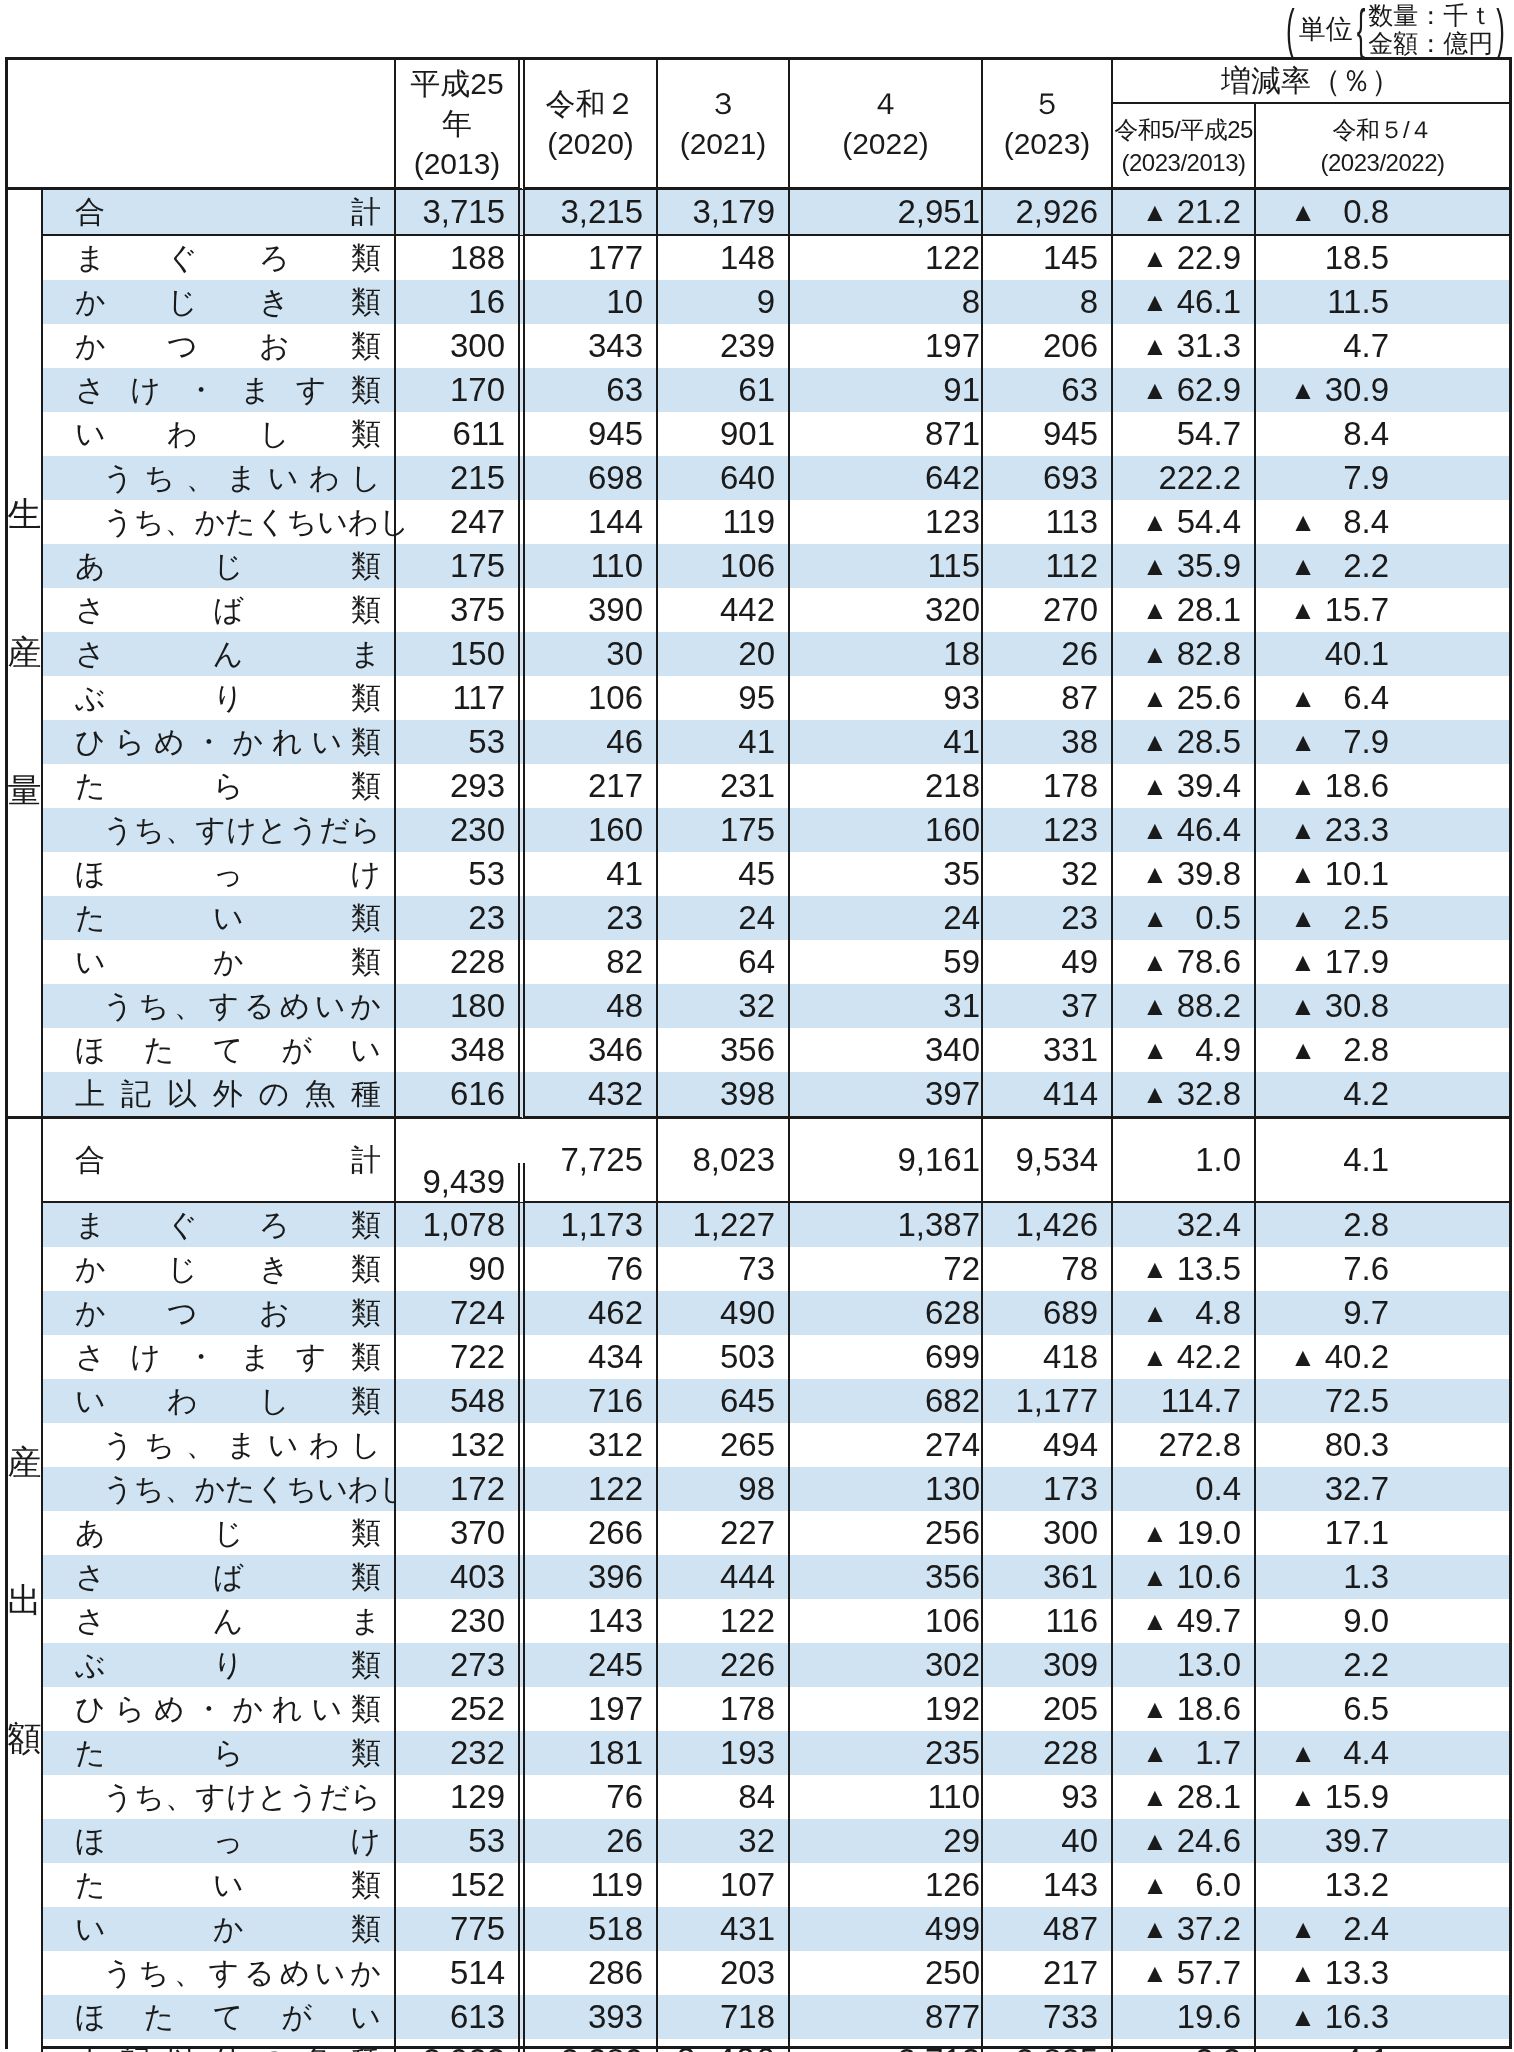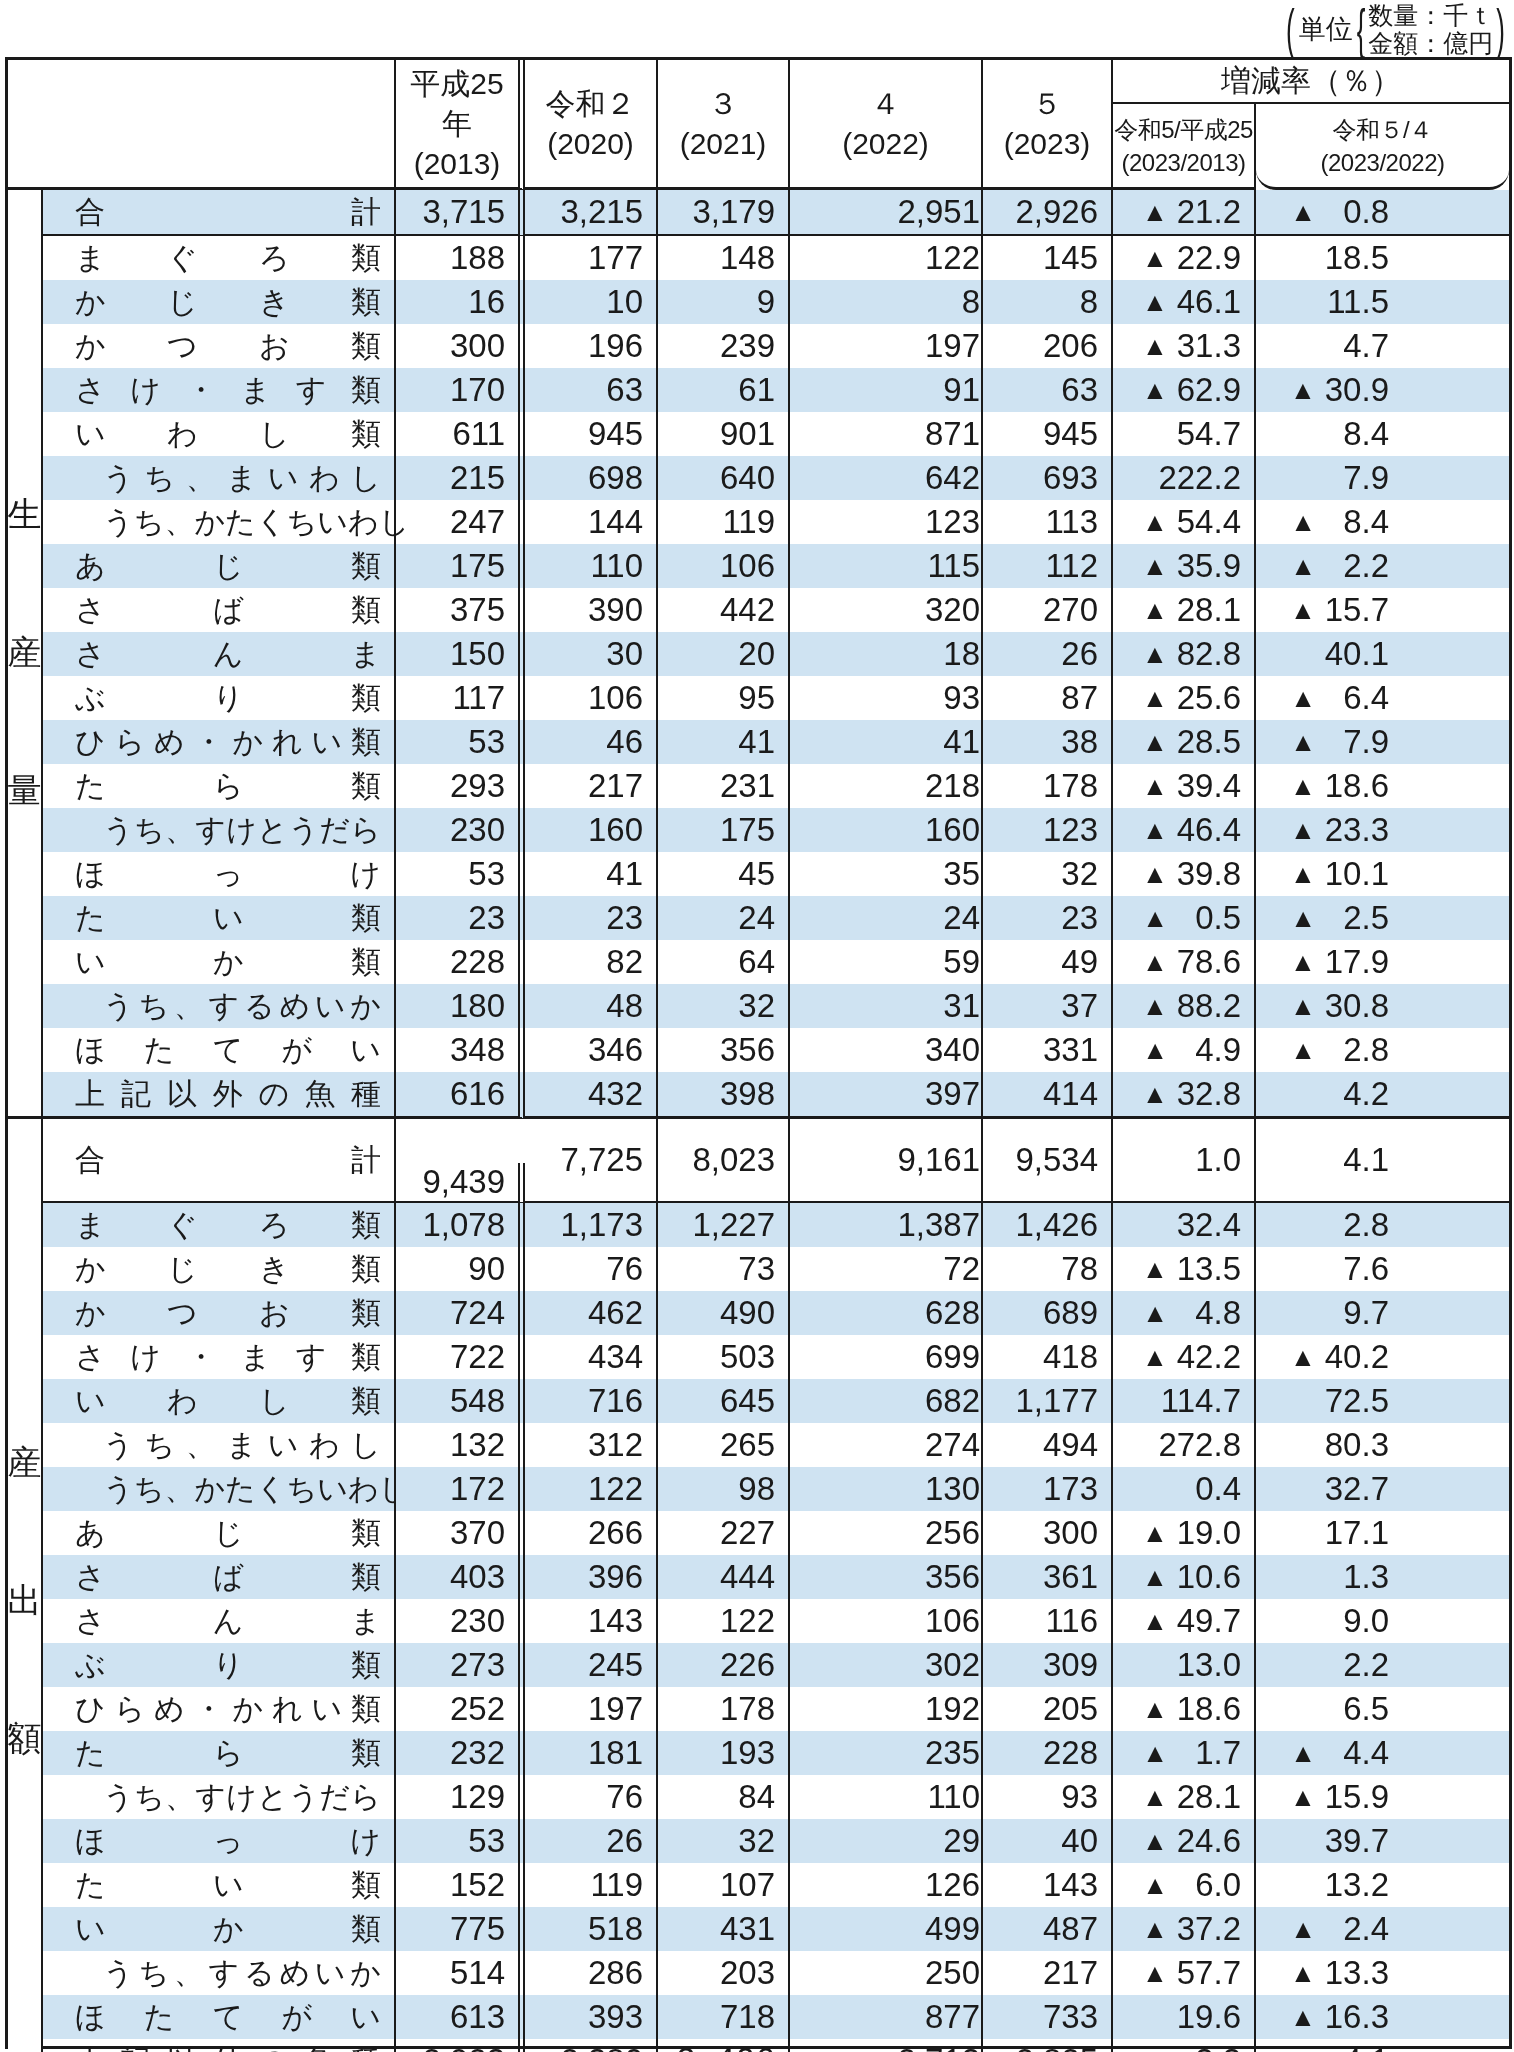--- a/index.html
+++ b/index.html
@@ -21,21 +21,21 @@
 
   
   .corner{grid-area:1/1/3/3;border-bottom:3px solid #1a1a1a;}
   .yearh{grid-row:1/3;flex-direction:column;justify-content:center;text-align:center;
          border-bottom:3px solid #1a1a1a;font-size:30px;line-height:40px;}
   .rgroup{grid-area:1/8/2/10;justify-content:center;border-right:none;
           border-bottom:2px solid #1a1a1a;font-size:30px;}
   .rsub{grid-row:2;flex-direction:column;justify-content:center;text-align:center;
         border-bottom:3px solid #1a1a1a;font-size:24px;line-height:33px;white-space:nowrap;letter-spacing:-0.5px;}
   .rsub.r0{grid-column:8;}
-  .rsub.r1{grid-column:9;border-right:none;border-radius:20px;}
+  .rsub.r1{grid-column:9;border-right:none;}
 
   
   .glabel{grid-column:1;flex-direction:column;justify-content:center;align-items:center;
           gap:92px;font-size:34px;background:#fff;}
 
   
   .name{display:block;font-size:30px;line-height:44px;padding:0 13px 0 32px;
         text-align:justify;text-align-last:justify;text-justify:inter-character;white-space:nowrap;}
   .indent{padding-left:60px;}
   .val{justify-content:flex-end;font-size:33px;padding-right:13px;}
@@ -150,21 +150,21 @@
         <span class="tri">▲</span>
         <span class="rv">46.1</span>
       </div>
       <div class="cell rate rate1 blue" style="grid-area: 5 / 9;">
         <span class="rv">11.5</span>
       </div>
       <div class="cell" style="grid-area: 6 / 2;">
         <div class="name" style="width: 100%;">かつお類</div>
       </div>
       <div class="cell val col0" style="grid-area: 6 / 3;">300</div>
-      <div class="cell val col1" style="grid-area: 6 / 4;">196</div>
+      <div class="cell val col1" style="grid-area: 6 / 4;">343</div>
       <div class="cell val col2" style="grid-area: 6 / 5;">239</div>
       <div class="cell val col3" style="grid-area: 6 / 6;">197</div>
       <div class="cell val col4" style="grid-area: 6 / 7;">206</div>
       <div class="cell rate rate0" style="grid-area: 6 / 8;">
         <span class="tri">▲</span>
         <span class="rv">31.3</span>
       </div>
       <div class="cell rate rate1" style="grid-area: 6 / 9;">
         <span class="rv">4.7</span>
       </div>

